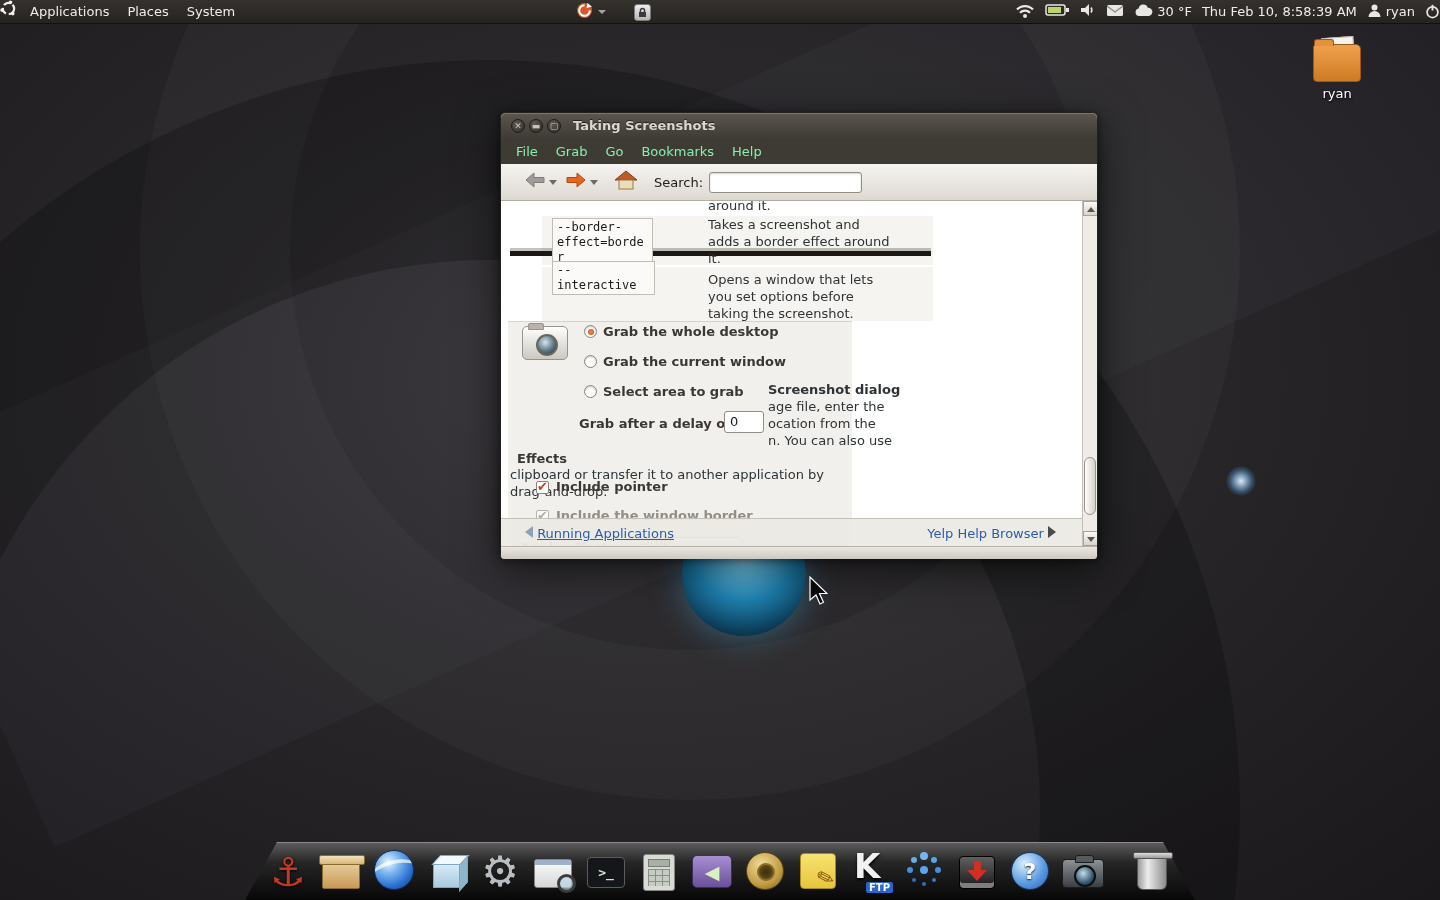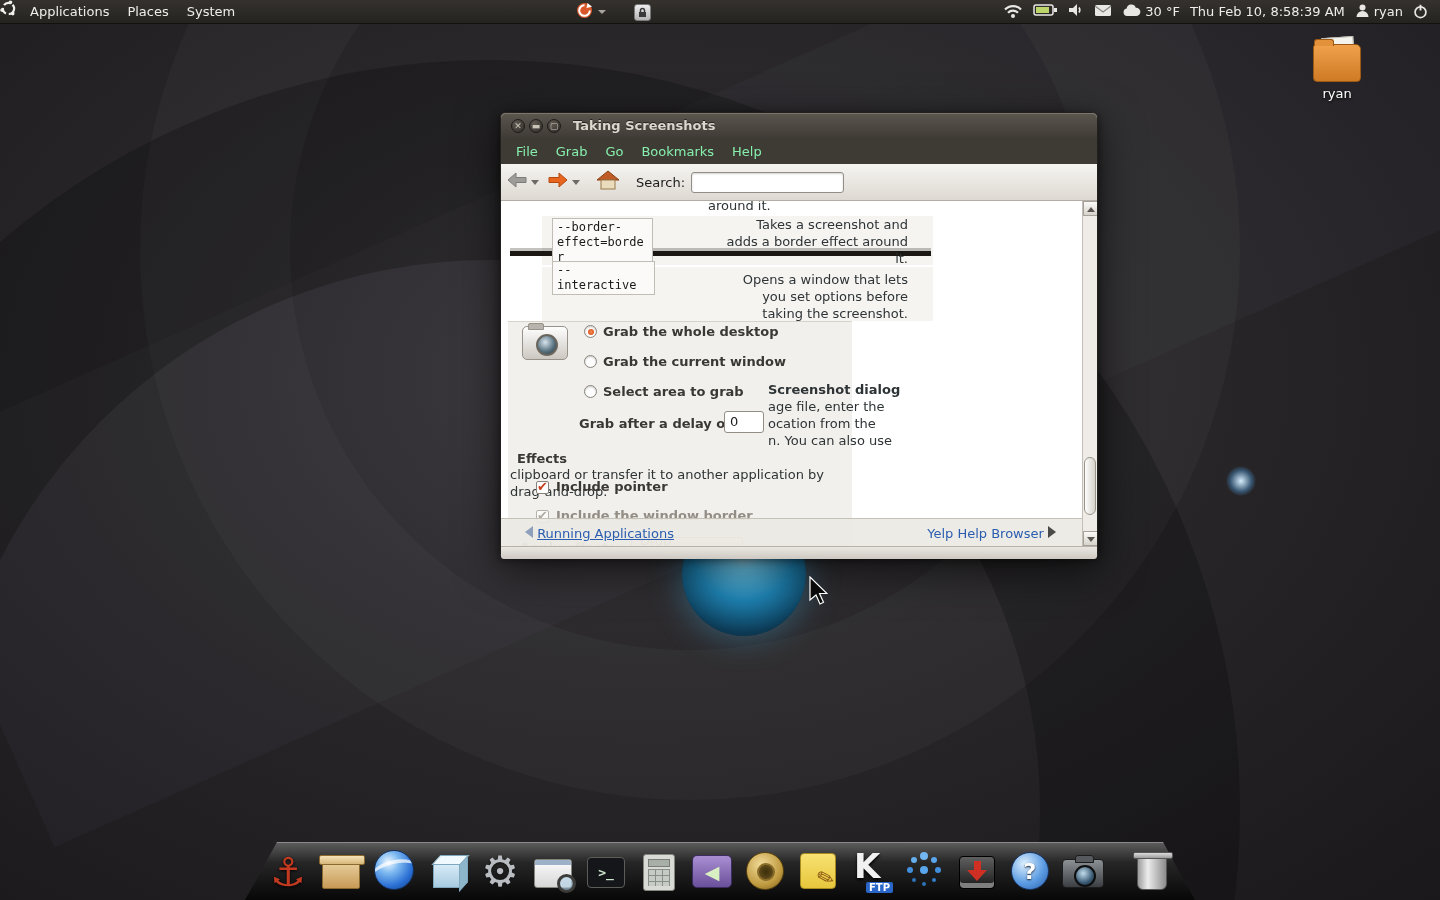--- a/index.html
+++ b/index.html
@@ -37,57 +37,57 @@
     background:linear-gradient(#35322e,#252320);display:flex;align-items:center;
     color:#efede9;font-size:13px;border-bottom:1px solid #121110;}
   .p-left{display:flex;align-items:flex-start;}
   .p-logo{margin-right:4px;display:flex;align-items:center;}
   .pmenu{padding:4px 9px;cursor:default;}
   .p-center{position:absolute;left:576px;top:0;height:24px;display:flex;align-items:center;gap:5px;}
   .caret{width:0;height:0;border-left:4px solid transparent;border-right:4px solid transparent;
     border-top:4px solid #a8a49e;}
   .kb{width:17px;height:17px;border-radius:3px;background:linear-gradient(#ededed,#b5b5b5);
     display:flex;align-items:center;justify-content:center;border:1px solid #7a7a7a;}
-  .p-right{margin-left:auto;display:flex;align-items:center;gap:10px;padding-right:12px;}
+  .p-right{margin-left:auto;display:flex;align-items:center;gap:10px;padding-right:0;}
   .pgroup{display:flex;align-items:center;gap:4px;}
   .pclock{font-size:13px;}
   .ppow{display:flex;align-items:center;}
 
   
   .win{position:absolute;left:500px;top:112px;width:598px;height:446px;z-index:20;
     border:1px solid #23211e;border-radius:6px 6px 4px 4px;background:#d9d5cf;
     box-shadow:0 12px 44px rgba(0,0,0,.62), 0 2px 10px rgba(0,0,0,.5);}
   .titlebar{height:25px;border-radius:5px 5px 0 0;display:flex;align-items:center;
     background:linear-gradient(#5b564e,#3f3b36);box-shadow:inset 0 1px 0 #7b756b;}
   .tbtn{width:14px;height:14px;border-radius:50%;margin-left:4px;text-align:center;
     background:radial-gradient(circle at 35% 30%, #5f5950, #2f2c29);border:1px solid #1d1b19;
     color:#cac3b8;font-size:9px;line-height:12px;}
   .tbtn.first{margin-left:10px;}
   .wtitle{color:#ddd8cf;font-weight:bold;font-size:13px;margin-left:12px;
     text-shadow:0 -1px 0 rgba(0,0,0,.55);}
   .menubar{height:26px;background:#3e3b35;display:flex;align-items:center;padding-left:6px;}
   .mi{color:#86efac;font-size:13px;padding:3px 9px;border-radius:3px;}
   .toolbar{height:37px;background:linear-gradient(#f6f4f1,#ddd9d2);
-    border-bottom:1px solid #b2ada4;display:flex;align-items:center;padding:0 5px;}
+    border-bottom:1px solid #b2ada4;display:flex;align-items:center;padding:0 23px;}
   .tsep{width:8px;}
   .tcaret{width:0;height:0;border-left:4px solid transparent;border-right:4px solid transparent;
     border-top:5px solid #6e6a63;margin-left:3px;}
   .searchlbl{font-size:13px;color:#1c1c1c;margin-left:16px;margin-right:6px;}
   .searchinput{width:153px;height:21px;border:1px solid #938e85;border-radius:3px;background:#fff;
     box-shadow:inset 0 1px 2px rgba(0,0,0,.18);font-size:13px;padding:0 4px;outline:none;}
 
   .winbody{position:relative;height:345px;background:#fff;overflow:hidden;}
   .content{position:absolute;left:0;top:0;bottom:0;right:15px;background:#fff;overflow:hidden;
     color:#2e3436;font-size:13px;}
   .abs{position:absolute;}
 
   .rowband{background:#f5f4f1;}
   .optbox{font-family:"DejaVu Sans Mono","Liberation Mono",monospace;font-size:12px;line-height:15px;
     background:#fbfaf8;border:1px solid #c2bdb4;padding:1px 4px;color:#1a1a1a;overflow-wrap:anywhere;}
-  .dline{line-height:17px;display:block;text-align:right;}
+  .dline{line-height:17px;display:block;}
   .glitchline{background:#1b1813;box-shadow:0 -3px 0 rgba(40,36,30,.28);}
 
   
   .dlg{position:absolute;left:7px;top:120px;width:344px;height:225px;
     background:rgba(241,239,235,0.95);border-top:1px solid #d7d3cb;z-index:2;}
   .dcam{position:absolute;left:14px;top:4px;width:46px;height:34px;border-radius:5px;
     background:linear-gradient(#fefefe,#ccc8c1);border:1px solid #97928a;}
   .dcam::before{content:"";position:absolute;left:5px;top:-4px;width:14px;height:5px;
     background:#b8b4ad;border:1px solid #97928a;border-radius:2px 2px 0 0;}
   .dcam::after{content:"";position:absolute;left:13px;top:7px;width:18px;height:18px;border-radius:50%;

